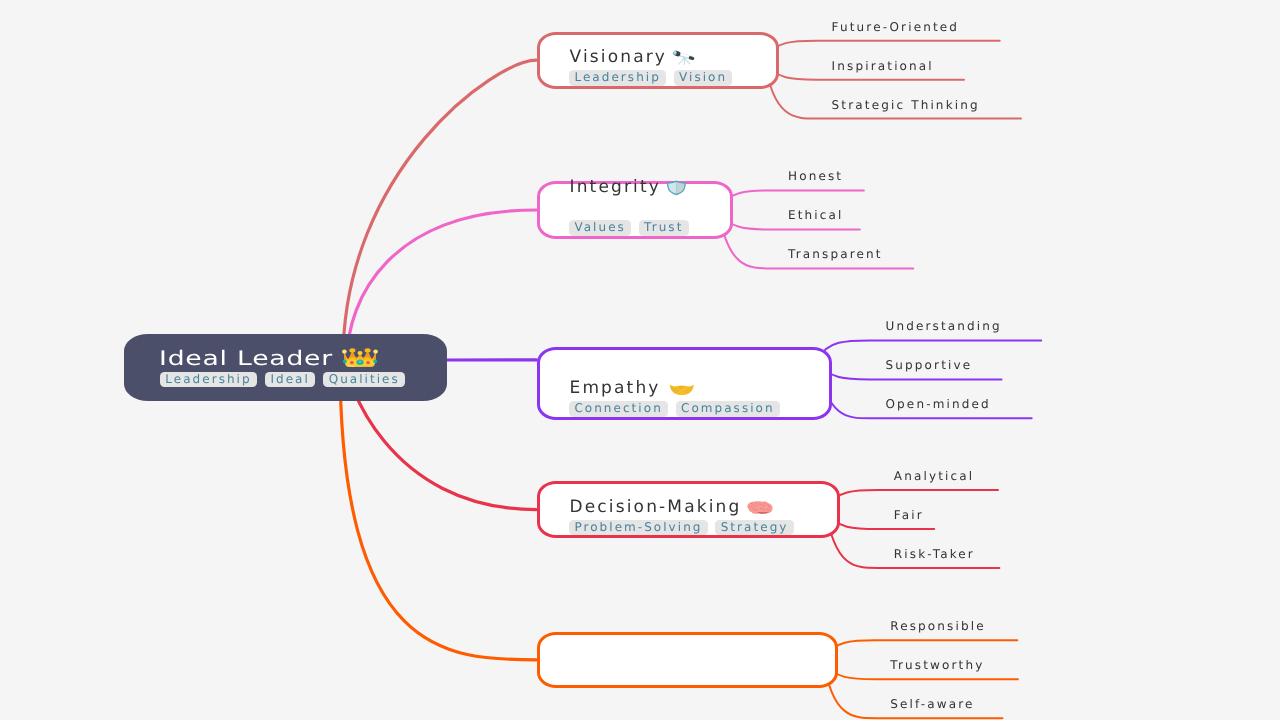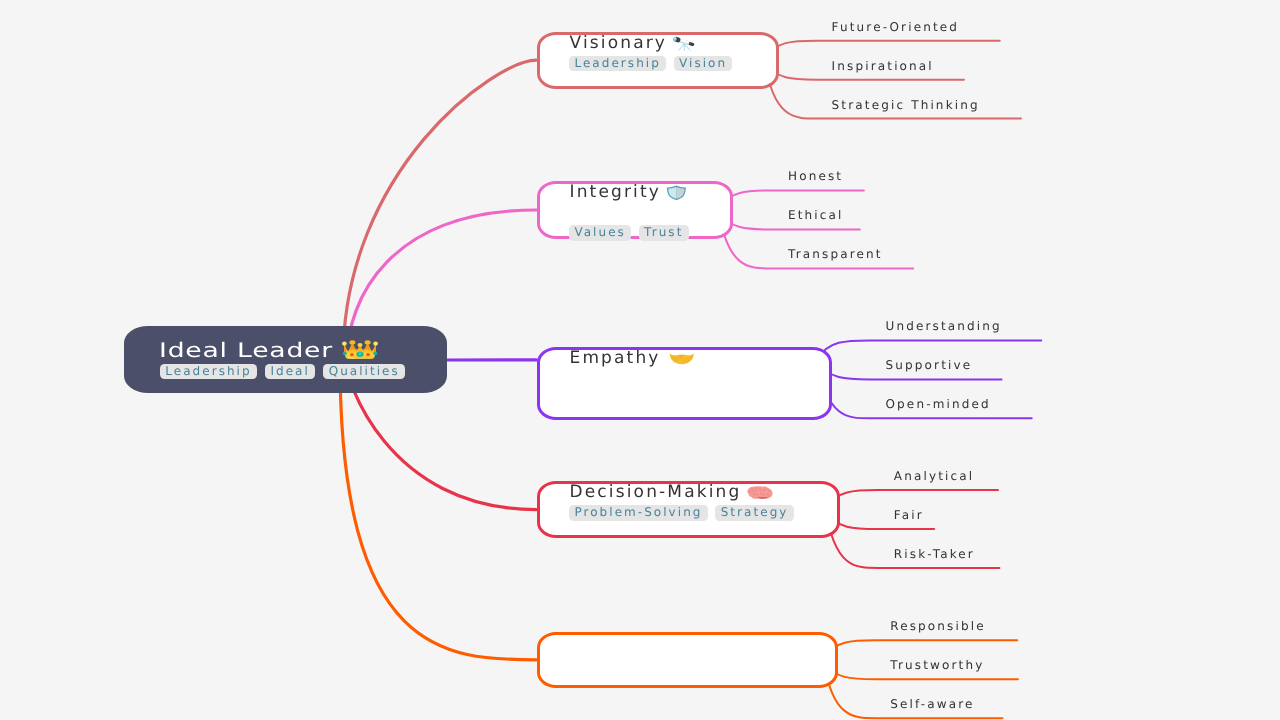--- a/index.html
+++ b/index.html
@@ -14,30 +14,31 @@
   svg.links{position:absolute;left:0;top:0;width:1280px;height:720px;}
   svg.links path{fill:none;stroke-linecap:round;}
   path.trunk{stroke-width:3.2;}
   path.leaflink{stroke-width:2.0;}
   .node{position:absolute;box-sizing:border-box;}
 
   .root-node{
     background:#4b4f69;border-radius:24px/17px;
     display:flex;flex-direction:column;justify-content:center;
     padding-left:35px;
+    margin-top:8px;
   }
   .root-title{
     color:#ffffff;font-size:20px;letter-spacing:0.6px;line-height:20px;
     white-space:nowrap;display:flex;align-items:center;
   }
   .root-tags{display:flex;gap:8.2px;margin-top:4px;margin-left:1px;}
 
   .branch-node{
     background:#ffffff;border-style:solid;border-width:3.2px;border-radius:19px/15.5px;
-    display:flex;flex-direction:column;justify-content:flex-start;
+    display:flex;flex-direction:column;justify-content:flex-end;
     padding-left:30px;
   }
   .branch-title{
     color:#333333;font-size:17px;letter-spacing:2.15px;line-height:17px;
     white-space:nowrap;display:flex;align-items:center;
   }
   .branch-tags{display:flex;gap:7.6px;margin-top:4px;margin-left:-0.5px;}
 
   .tag{
     background:#e5e5e5;color:#47849b;border-radius:4.5px;
@@ -183,20 +184,24 @@
            C25.4 3.4 24.4 5.9 22.6 7.7 C20.4 10.2 16.9 11.6 13.0 11.6
            C9.1 11.6 5.6 10.2 3.4 7.7 C1.6 5.9 0.6 3.4 0.6 0.6 Z" fill="#f6be2c"></path>
   <path d="M5.2 2.7 C7.0 4.2 9.2 5.8 11.0 6.9 C9.4 8.0 7.4 9.1 5.8 9.8 C4.8 9.1 3.9 8.4 3.4 7.7
            C2.2 6.5 1.5 4.7 1.3 2.9 Z" fill="#e8a91f" opacity="0.4"></path>
   <path d="M20.8 2.7 C18.6 4.2 15.0 6.2 12.6 7.6 C14.4 8.8 16.4 10.0 18.2 10.7 C19.8 9.9 21.2 8.9 22.2 7.7
            C23.4 6.4 24.3 4.7 24.6 2.9 Z" fill="#e8a91f" opacity="0.28"></path>
   <path d="M11.2 1.8 C10.1 2.8 9.7 4.0 10.2 4.9 C10.8 5.8 12.1 5.9 13.1 5.0 L15.4 1.9 Z" fill="#dd9716" opacity="0.35"></path>
 </svg>
         </span>
     </div>
+    <div class="branch-tags">
+      <span class="tag">Connection</span>
+      <span class="tag">Compassion</span>
+    </div>
   </div>
   <div class="node branch-node" style="left: 536.5px; top: 481.1px; width: 303.3px; height: 57px; border-color: rgb(232, 51, 74);">
     <div class="branch-title">
       <span>Decision-Making</span>
       <span class="emoji">
           <svg viewBox="0 0 26 13" width="26" height="13">
   <path d="M8.0 0.5 C4.6 0.5 2.0 1.6 0.9 3.4 C-0.2 5.2 0.4 7.3 1.9 8.4 C1.9 9.8 3.0 10.9 4.6 10.9
            C5.0 12.0 6.4 12.7 8.2 12.7 L18.0 12.7 C22.6 12.7 25.6 10.6 25.6 7.3 C25.6 4.6 23.8 2.6 21.0 1.9
            C19.8 0.9 17.8 0.4 15.8 0.7 C14.2 0.1 11.0 -0.1 8.0 0.5 Z" fill="#f79a94"></path>
   <g fill="none" stroke="#e9807c" stroke-width="0.8" stroke-linecap="round">

